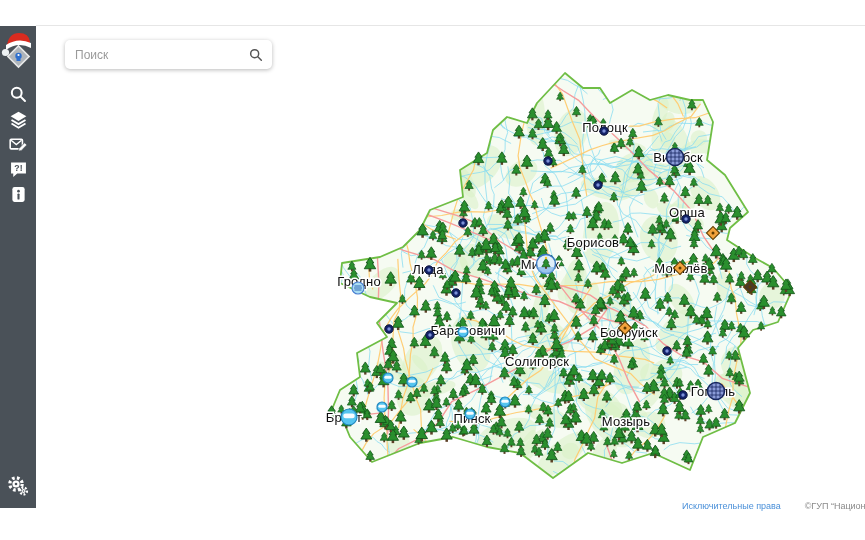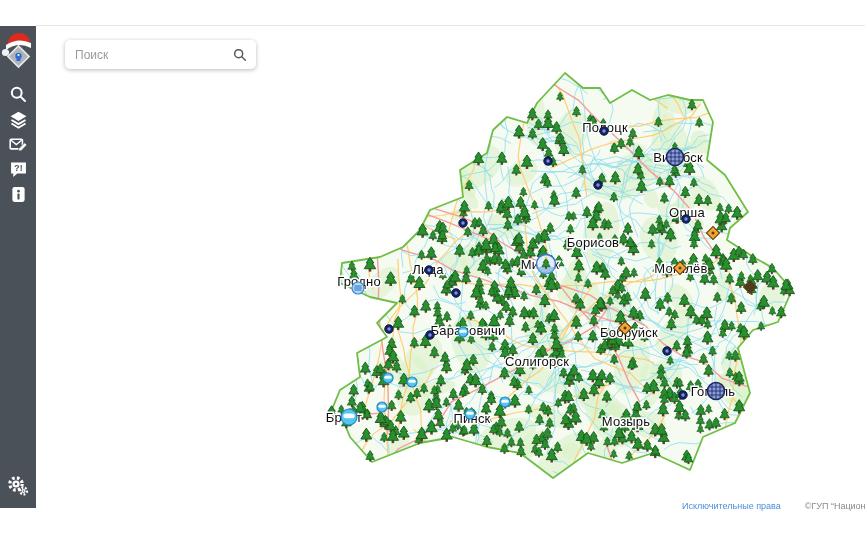--- a/index.html
+++ b/index.html
@@ -12,21 +12,21 @@
 
   
   #sidebar{position:absolute;left:0;top:26px;width:36px;height:482px;background:#4a5158;z-index:6;
            display:flex;flex-direction:column;align-items:center;}
   .sb-logo{width:36px;height:54px;margin-top:2px;position:relative;cursor:pointer;}
   .sb-btn{width:36px;height:25px;display:flex;align-items:center;justify-content:center;cursor:pointer;}
   .sb-btn svg{display:block;}
   #sb-settings{position:absolute;bottom:10px;left:0;width:36px;display:flex;justify-content:center;cursor:pointer;}
 
   
-  #searchbox{position:absolute;left:65px;top:40px;width:191px;height:29px;background:#fff;border-radius:5px;
+  #searchbox{position:absolute;left:65px;top:40px;width:207px;height:29px;background:#fff;border-radius:5px;
              box-shadow:0 1px 4px rgba(0,0,0,.28);z-index:7;display:flex;align-items:center;padding:0 8px;box-sizing:border-box;}
   #searchbox input{flex:1;border:none;outline:none;font-size:12px;color:#333;background:transparent;
                    font-family:"Liberation Sans",sans-serif;min-width:0;}
   #searchbox input::placeholder{color:#9a9a9a;}
   #searchbox .mag{flex:0 0 auto;margin-left:6px;}
 
   
   #map-wrap{position:absolute;left:0;top:0;width:865px;height:540px;z-index:1;}
   #map-svg{position:absolute;left:0;top:0;}
   .city-label{font-family:"Liberation Sans",sans-serif;font-size:13px;fill:#0e0e0e;stroke:#ffffff;stroke-width:3px;

